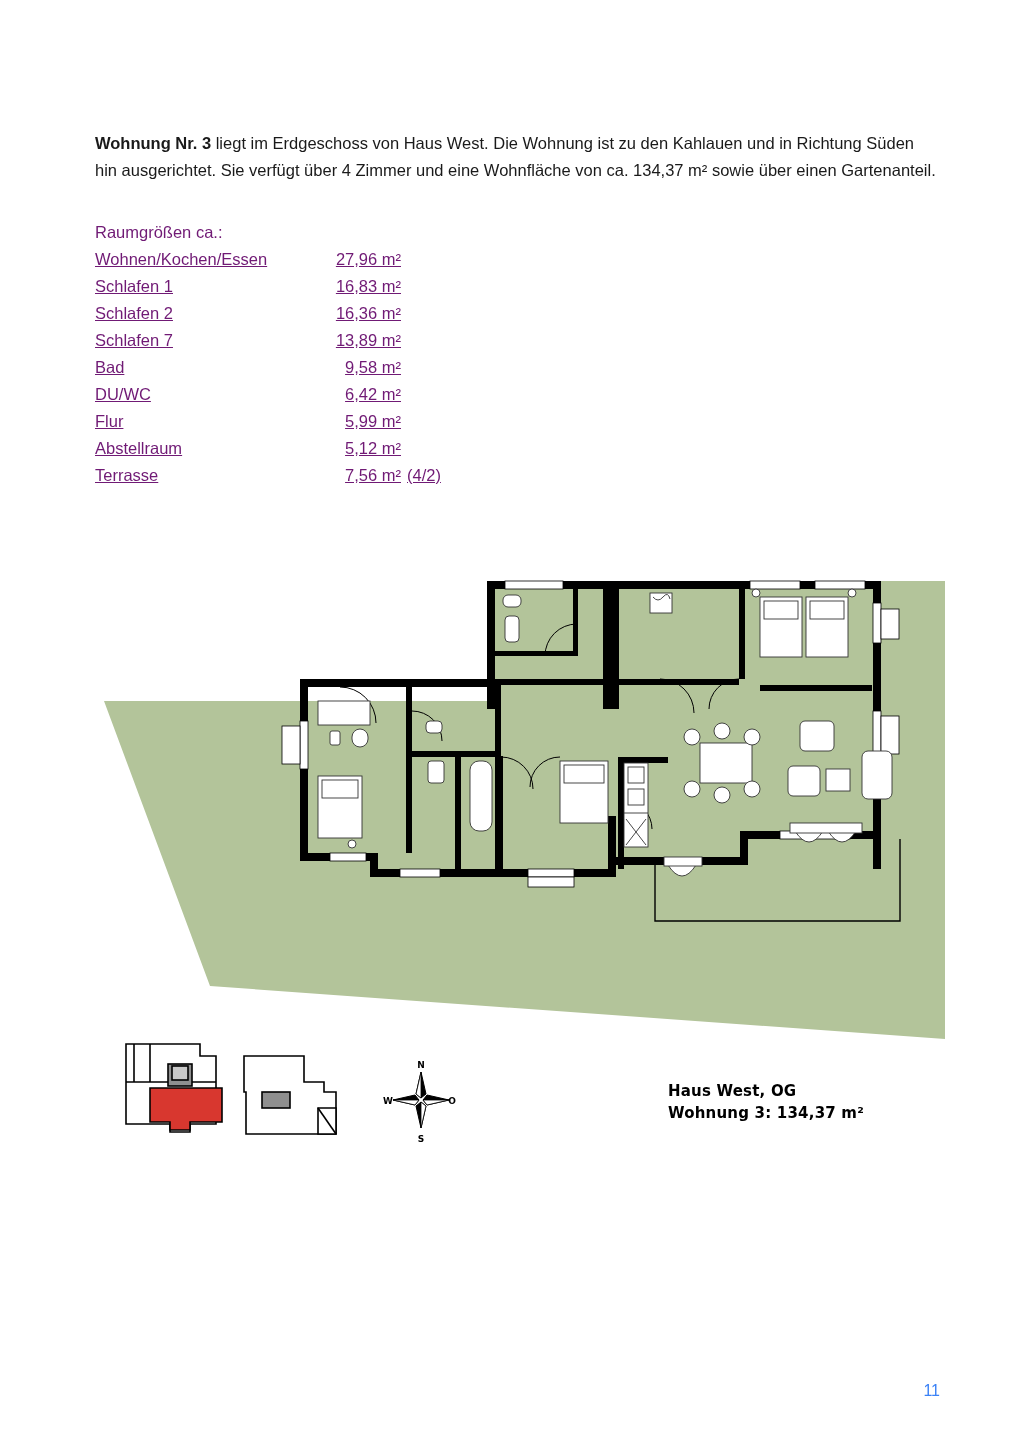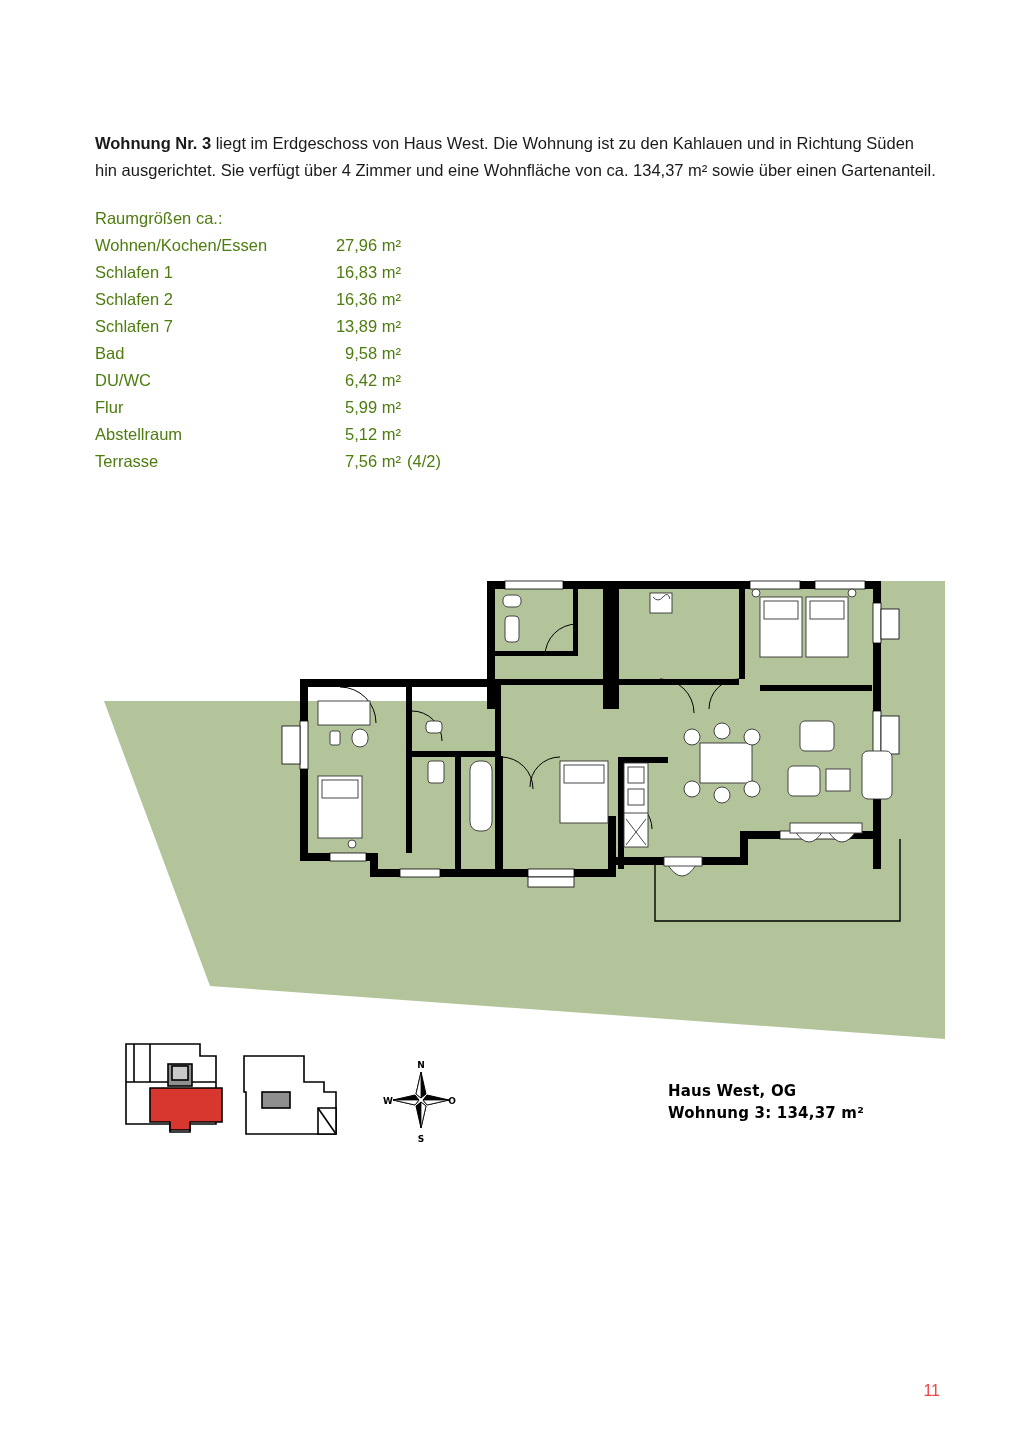--- a/index.html
+++ b/index.html
@@ -31,37 +31,38 @@
     font-size: 16.5px;
     line-height: 27px;
     color: #1a1a1a;
   }
   .intro b { font-weight: bold; }
 
   
   .sizes {
     position: absolute;
     left: 95px;
-    top: 164px;
+    top: 178px;
     width: 420px;
     font-size: 16.5px;
     line-height: 27px;
-    color: #4d7c0f;
+    color: #701a75;
   }
   .sizes .heading { margin-bottom: 0; }
   .sizes table {
     border-collapse: collapse;
     margin-top: 0;
   }
   .sizes td {
     padding: 0;
     font-size: 16.5px;
     line-height: 27px;
     vertical-align: top;
     white-space: nowrap;
+    text-decoration: underline;
   }
   .sizes td.label { width: 222px; }
   .sizes td.value { text-align: right; width: 84px; }
   .sizes td.note  { padding-left: 6px; }
 
   
   .plan-wrap {
     position: absolute;
     left: 0;
     top: 520px;
@@ -94,21 +95,21 @@
     font-size: 9px;
     font-weight: bold;
   }
 
   
   .page-number {
     position: absolute;
     right: 78px;
     bottom: 40px;
     font-size: 16px;
-    color: #ef4444;
+    color: #3b82f6;
   }
 </style>
 </head>
 <body>
 
 <div class="page">
 
   <p class="intro">
     <b>Wohnung Nr. 3</b><span> liegt im Erdgeschoss von Haus West. Die Wohnung ist zu den Kahlauen und in Richtung Süden hin ausgerichtet. Sie verfügt über 4 Zimmer und eine Wohnfläche von ca. 134,37 m² sowie über einen Gartenanteil.</span>
   </p>

